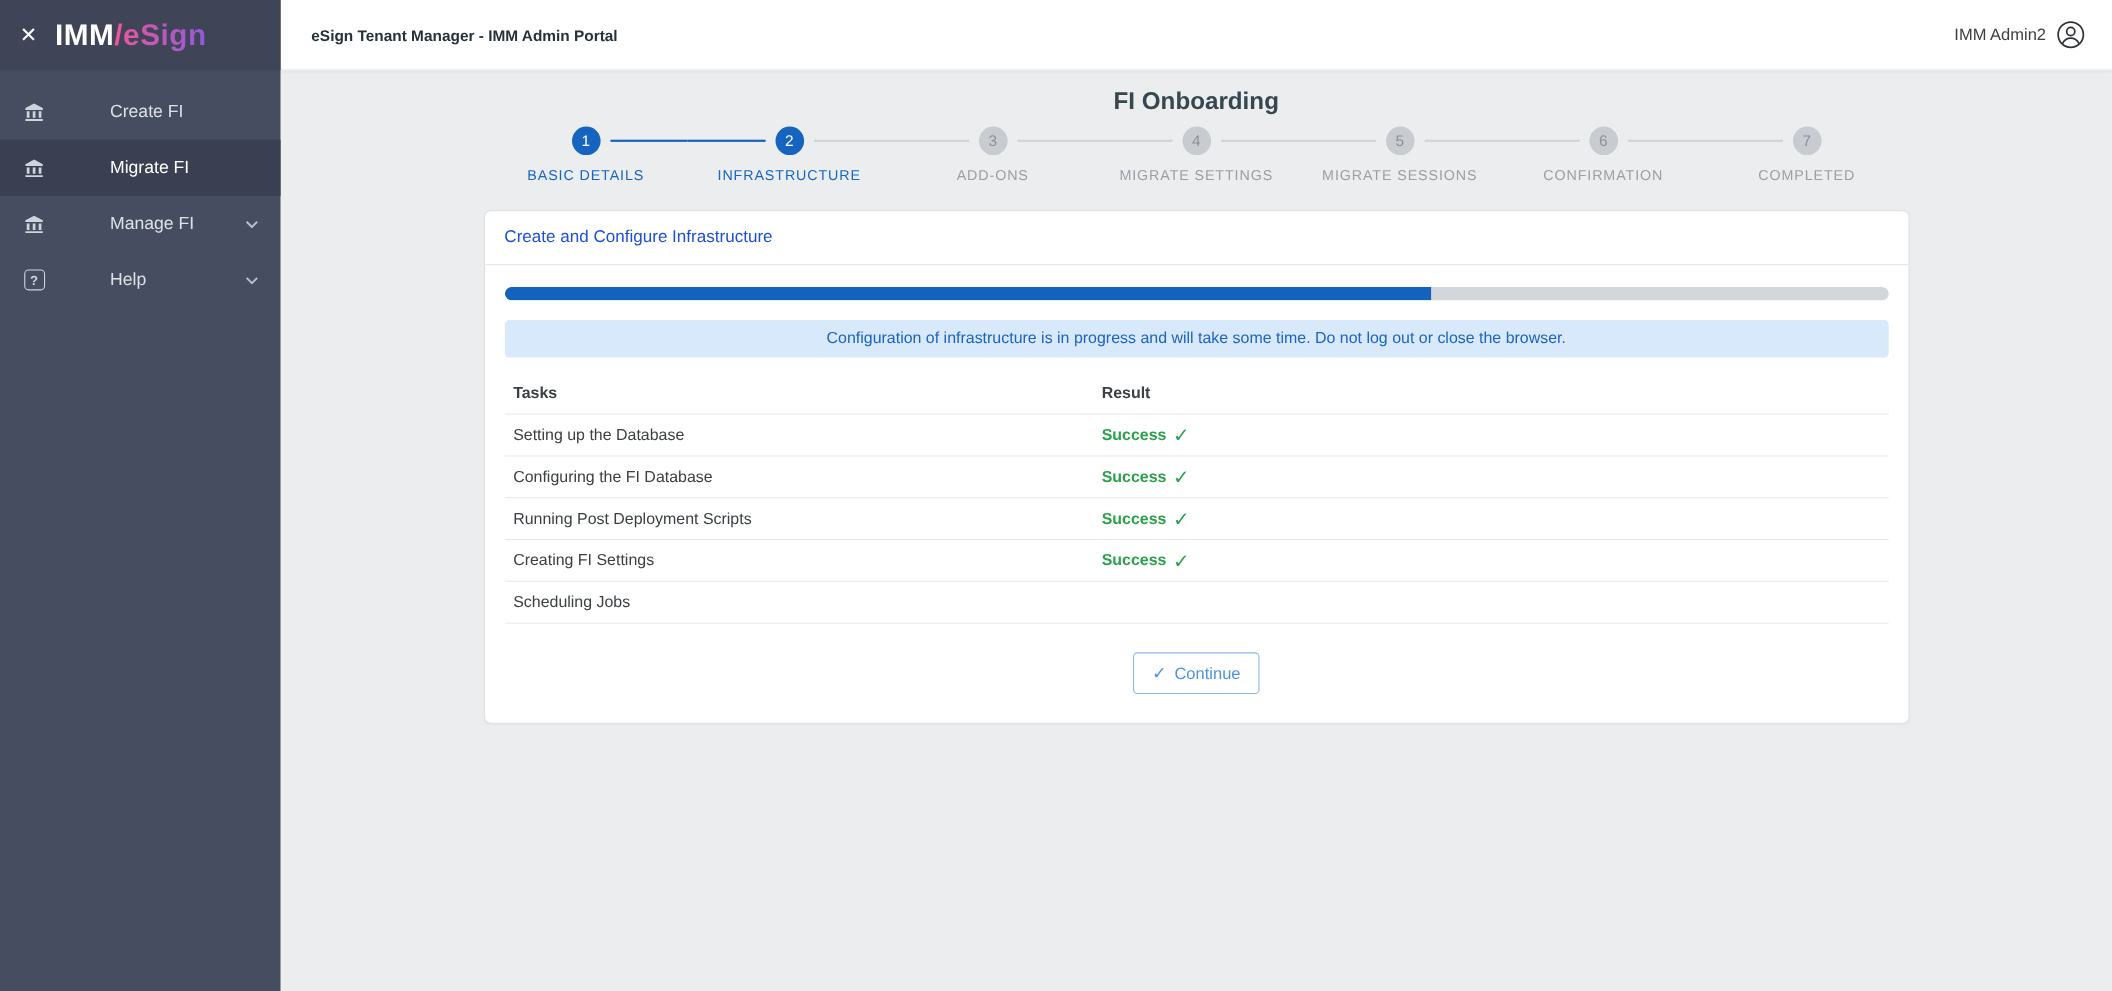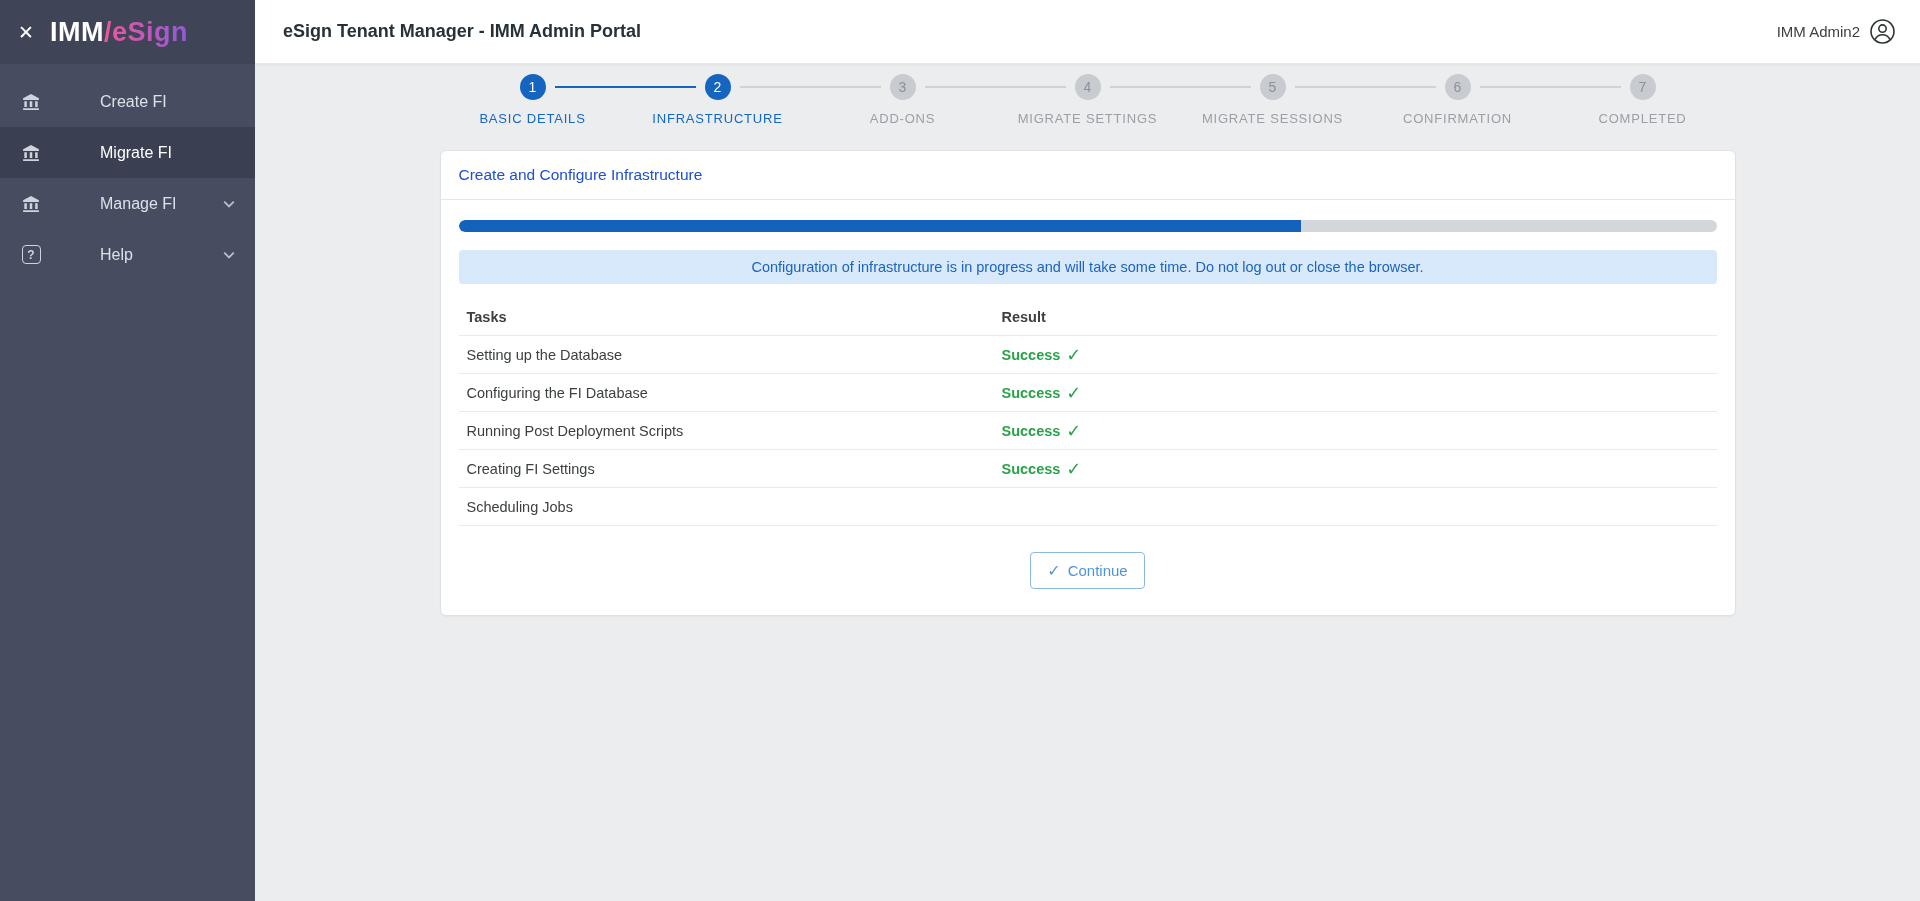--- a/index.html
+++ b/index.html
@@ -14,21 +14,21 @@
   .logo .logo-grad { background:linear-gradient(90deg,#f0569b,#8e5bd8); -webkit-background-clip:text; background-clip:text; color:transparent; }
   .nav { padding-top:12px; }
   .nav-item { height:51px; display:flex; align-items:center; padding:0 20px; color:#dde0e7; font-size:16px; cursor:pointer;gap:44px; }
   .nav-item .nav-icon { width:22px; height:22px; margin-right:14px; display:flex; align-items:center; justify-content:center; color:#cfd3dd; flex:0 0 22px; }
   .nav-item.active { background:#3a4052; color:#ffffff; }
   .nav-item .chev { margin-left:auto; color:#b9bec9; display:flex; }
   .help-box { width:19px; height:19px; border:1.6px solid #cfd3dd; border-radius:4px; display:flex; align-items:center; justify-content:center; font-size:12px; font-weight:700; color:#cfd3dd; }
 
   
   .topbar { position:absolute; left:255px; top:0; right:0; height:64px; background:#ffffff; border-bottom:1px solid #e6e8ea; box-shadow:0 1px 3px rgba(0,0,0,0.05); display:flex; align-items:center; padding:0 24px 0 28px; z-index:4; }
-  .topbar-title { font-size:18px; font-weight:700; color:#263238; }
+  .topbar-title { font-size:14px; font-weight:700; color:#263238; }
   .user-menu { margin-left:auto; display:flex; align-items:center; gap:9px; cursor:pointer; }
   .user-name { font-size:15px; color:#3c4043; }
 
   
   .main { position:absolute; left:255px; top:64px; right:0; bottom:0; background:#ebedef; overflow:hidden; }
   .page-title { text-align:center; font-size:22px; font-weight:700; color:#37474f; padding-top:15px; }
 
   
   .stepper { width:1295px; margin:10px auto 0; display:flex; }
   .step { flex:1; position:relative; display:flex; flex-direction:column; align-items:center; cursor:pointer; }
@@ -139,20 +139,21 @@
       <svg width="27" height="27" viewBox="0 0 24 24" fill="none" stroke="#2f3336" stroke-width="1.4">
           <circle cx="12" cy="12" r="10.2"></circle>
           <circle cx="12" cy="9.4" r="3.3"></circle>
           <path d="M5.3 19.2c1.5-2.9 4-4.3 6.7-4.3s5.2 1.4 6.7 4.3"></path>
         </svg>
     </span>
   </div>
 </div>
 
 <div class="main">
+  <div class="page-title">FI Onboarding</div>
 
   <div class="stepper">
     <div class="step completed after-blue">
       <div class="circle">1</div>
       <div class="step-label">BASIC DETAILS</div>
     </div>
     <div class="step active before-blue">
       <div class="circle">2</div>
       <div class="step-label">INFRASTRUCTURE</div>
     </div>

